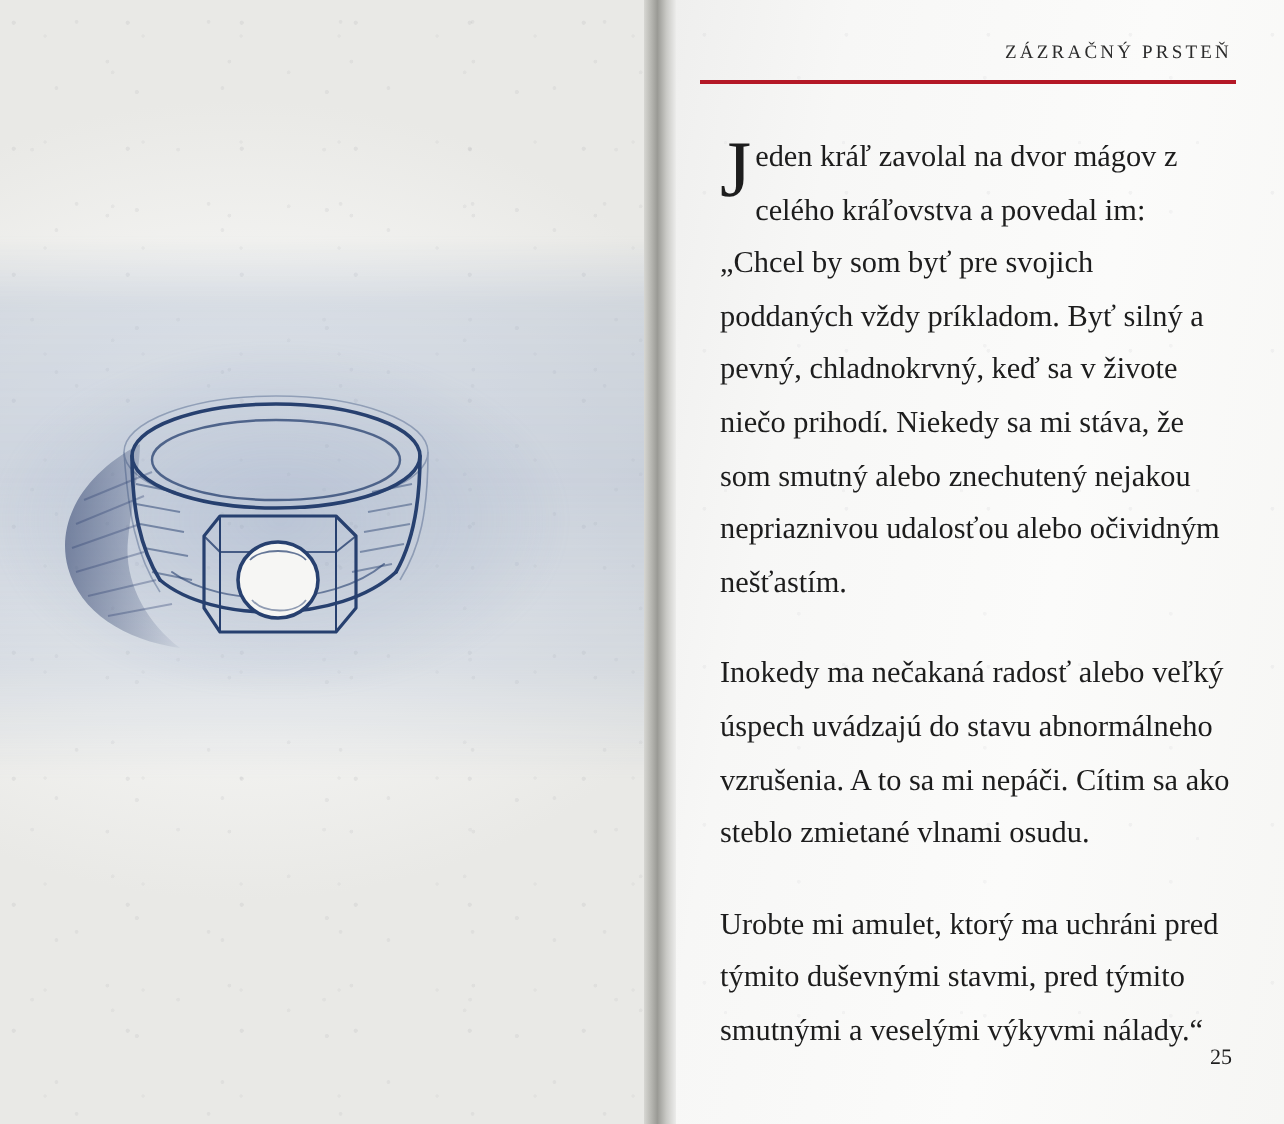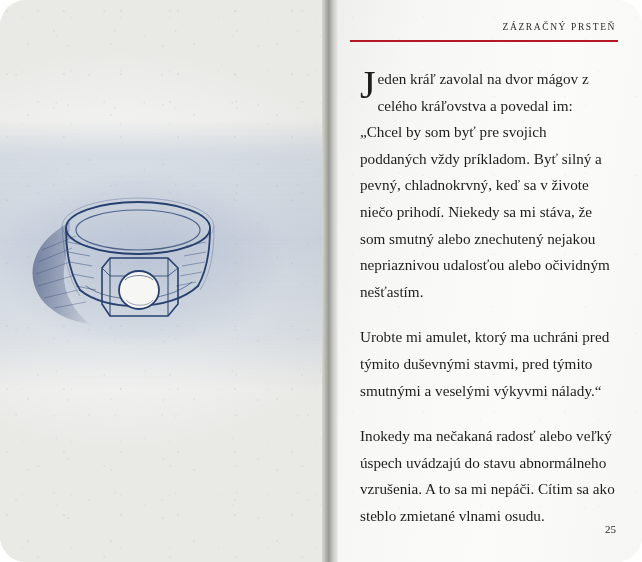--- a/index.html
+++ b/index.html
@@ -7,21 +7,20 @@
     padding: 0;
     background: #ffffff;
   }
   #page {
     position: relative;
     width: 642px;
     height: 562px;
     overflow: hidden;
     background: #f7f7f5;
     font-family: "Liberation Serif", serif;
-    border-radius: 26px;
   }
 
   
   .left-page {
     position: absolute;
     left: 0; top: 0;
     width: 322px;
     height: 562px;
     background:
       radial-gradient(ellipse 260px 200px at 120px 250px, #fdfdfc 0%, #f2f2f0 60%, #e9e9e6 100%),
@@ -239,20 +238,20 @@
   <div class="right-page">
     <div class="right-speckle"></div>
 
     <div class="header">Zázračný prsteň</div>
     <div class="rule"></div>
 
     <div class="body-text">
       <p>
         <span class="dropcap">J</span><span>eden kráľ zavolal na dvor mágov z celého kráľovstva a povedal im: „Chcel by som byť pre svojich poddaných vždy príkladom. Byť silný a pevný, chladnokrvný, keď sa v živote niečo prihodí. Niekedy sa mi stáva, že som smutný alebo znechutený nejakou nepriaznivou udalosťou alebo očividným nešťastím.</span>
       </p>
+      <p>Inokedy ma nečakaná radosť alebo veľký úspech uvádzajú do stavu abnormálneho vzrušenia. A to sa mi nepáči. Cítim sa ako steblo zmietané vlnami osudu.</p>
       <p>Urobte mi amulet, ktorý ma uchráni pred týmito duševnými stavmi, pred týmito smutnými a veselými výkyvmi nálady.“</p>
-      <p>Inokedy ma nečakaná radosť alebo veľký úspech uvádzajú do stavu abnormálneho vzrušenia. A to sa mi nepáči. Cítim sa ako steblo zmietané vlnami osudu.</p>
     </div>
 
     <div class="folio">25</div>
   </div>
 
 </div>
 
 </body></html>

